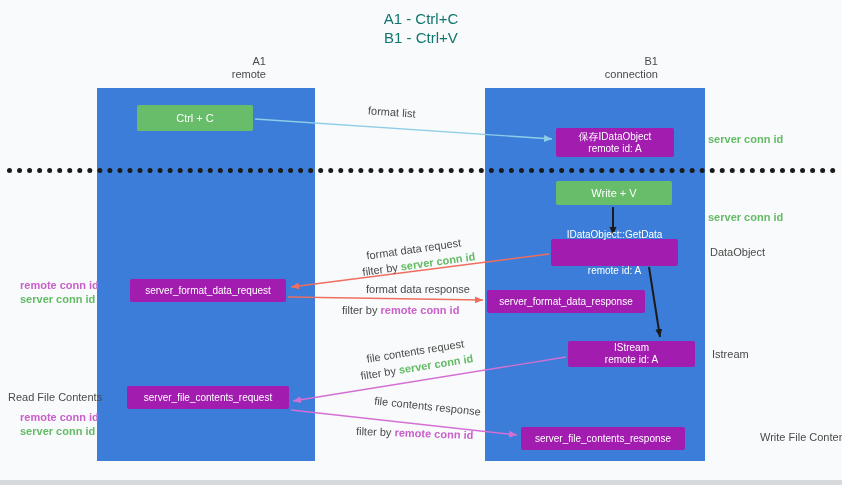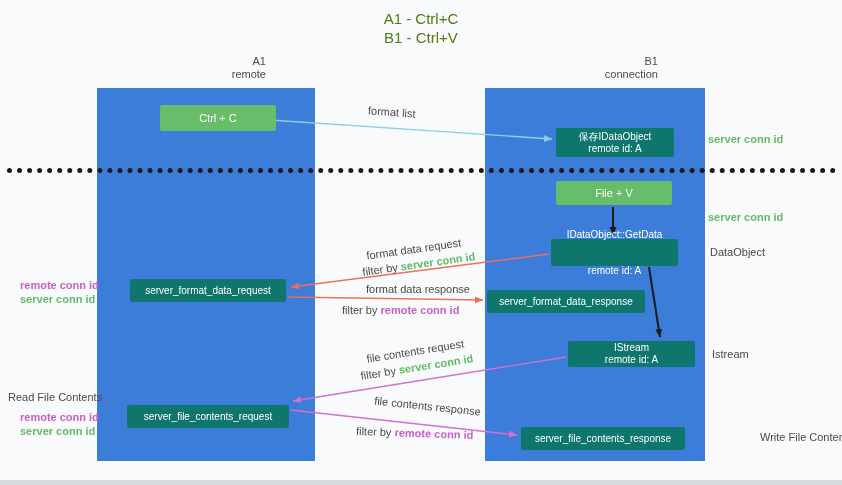--- a/index.html
+++ b/index.html
@@ -2,28 +2,28 @@
 <html><head>
 <meta charset="utf-8">
 <style>
   html,body{margin:0;padding:0;background:#fff;}
   .canvas{
     position:relative;width:842px;height:485px;
     background:#f9fafb;overflow:hidden;
     font-family:"Liberation Sans",sans-serif;color:#4a4a4a;
   }
   .title{position:absolute;top:9px;left:0;width:100%;text-align:center;
-    font-size:15px;color:#4d7c0f;line-height:19px;}
+    font-size:15px;color:#0f766e;line-height:19px;}
   .lane-head{position:absolute;text-align:right;font-size:11px;color:#4a4a4a;line-height:13px;}
   .lane{position:absolute;top:88px;height:373px;background:#3b7dd8;}
   .box{position:absolute;color:#fff;display:flex;flex-direction:column;
     justify-content:center;align-items:center;text-align:center;
     border-radius:2px;font-size:11px;line-height:12px;white-space:nowrap;}
   .box.green{background:#67bd69;}
-  .box.orange{background:#0f766e;}
+  .box.orange{background:#a21caf;}
   .box.small{font-size:10px;}
   .lbl{position:absolute;font-size:11px;color:#4a4a4a;white-space:nowrap;}
   .green-text{color:#64bb66;font-weight:bold;}
   .magenta-text{color:#c95fc9;font-weight:bold;}
   .pair .row{line-height:14px;font-weight:bold;}
   .dotted{position:absolute;left:7px;top:168px;width:829px;height:0;
     border-top:5px dotted #1b1b1b;}
   svg.arrows{position:absolute;left:0;top:0;pointer-events:none;}
   .bottom-strip{position:absolute;left:0;bottom:0;width:100%;height:5px;background:#d7dadd;}
 </style>
@@ -68,52 +68,52 @@
     <line x1="613" y1="207" x2="613" y2="235" stroke="#1b1b1b" stroke-width="2" marker-end="url(#m-black)"></line>
     <line x1="549" y1="254" x2="291" y2="287" stroke="#ee6e5f" stroke-width="1.4" marker-end="url(#m-red)"></line>
     <line x1="288" y1="297" x2="483" y2="300" stroke="#ee6e5f" stroke-width="1.4" marker-end="url(#m-red)"></line>
     <line x1="649" y1="267" x2="660" y2="337" stroke="#1b1b1b" stroke-width="2" marker-end="url(#m-black)"></line>
     <line x1="566" y1="357" x2="293" y2="401" stroke="#d46fd4" stroke-width="1.4" marker-end="url(#m-magenta)"></line>
     <line x1="291" y1="410" x2="517" y2="435" stroke="#d46fd4" stroke-width="1.4" marker-end="url(#m-magenta)"></line>
   </svg>
 
   <div class="dotted"></div>
 
-  <div class="box green" style="left:137px;top:105px;width:116px;height:26px;margin-left:23px;">
+  <div class="box green" style="left:137px;top:105px;width:116px;height:26px;">
     <div>Ctrl + C</div>
   </div>
 
   <div class="box orange small" style="left:556px;top:128px;width:118px;height:29px;">
     <div>保存IDataObject</div>
     <div>remote id: A</div>
   </div>
 
   <div class="box green" style="left:556px;top:181px;width:116px;height:24px;">
-    <div>File + V</div>
+    <div>Write + V</div>
   </div>
 
   <div class="box orange small" style="left:551px;top:239px;width:127px;height:27px;gap:24px;">
     <div>IDataObject::GetData</div>
     <div>remote id: A</div>
   </div>
 
   <div class="box orange small" style="left:487px;top:290px;width:158px;height:23px;">
     <div>server_format_data_response</div>
   </div>
 
   <div class="box orange small" style="left:130px;top:279px;width:156px;height:23px;">
     <div>server_format_data_request</div>
   </div>
 
   <div class="box orange small" style="left:568px;top:341px;width:127px;height:26px;">
     <div>IStream</div>
     <div>remote id: A</div>
   </div>
 
-  <div class="box orange small" style="left:127px;top:405px;width:162px;height:23px;">
+  <div class="box orange small" style="left:127px;top:386px;width:162px;height:23px;">
     <div>server_file_contents_request</div>
   </div>
 
   <div class="box orange small" style="left:521px;top:427px;width:164px;height:23px;">
     <div>server_file_contents_response</div>
   </div>
 
   <div class="lbl" style="left:368px;top:106px;transform:rotate(4deg);">format list</div>
 
   <div class="lbl" style="left:366px;top:243px;transform:rotate(-8deg);">format data request</div>

